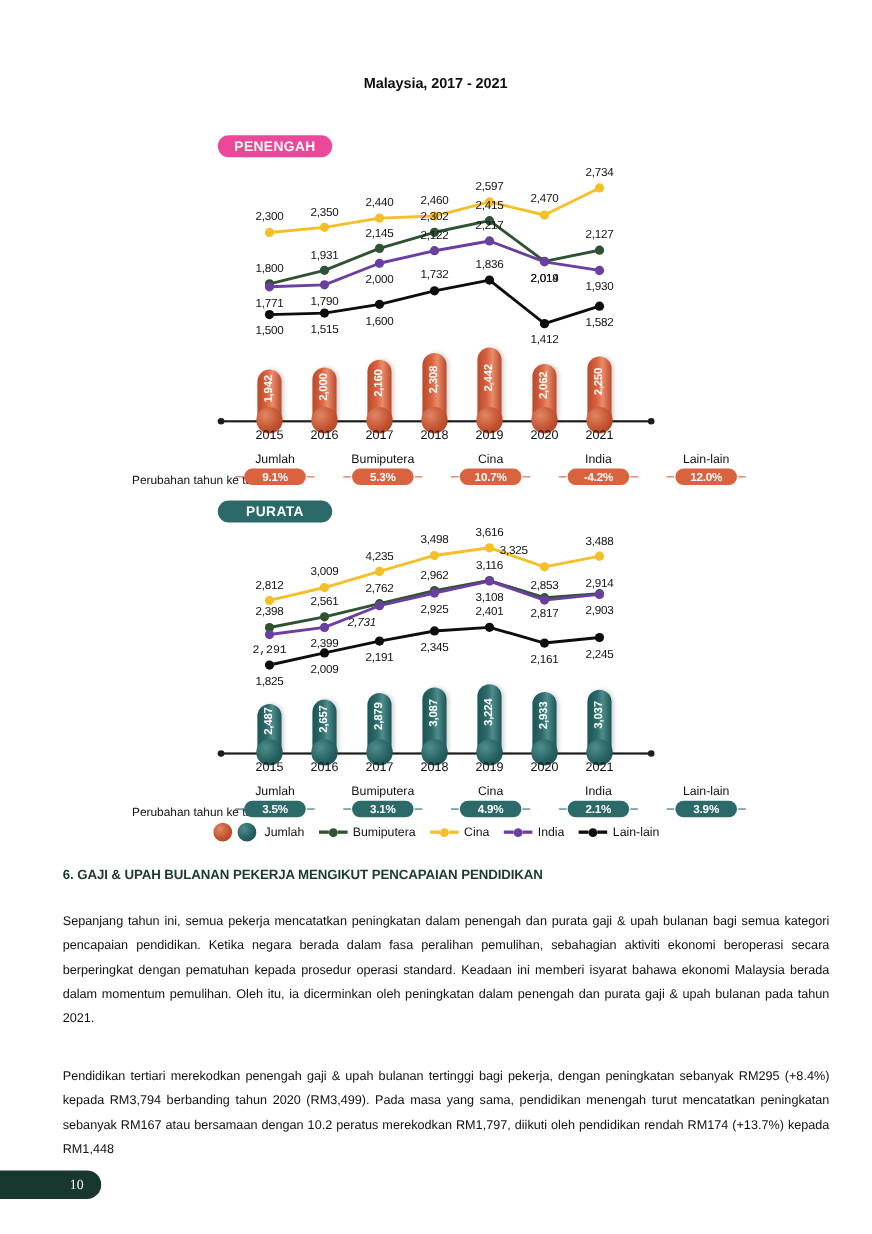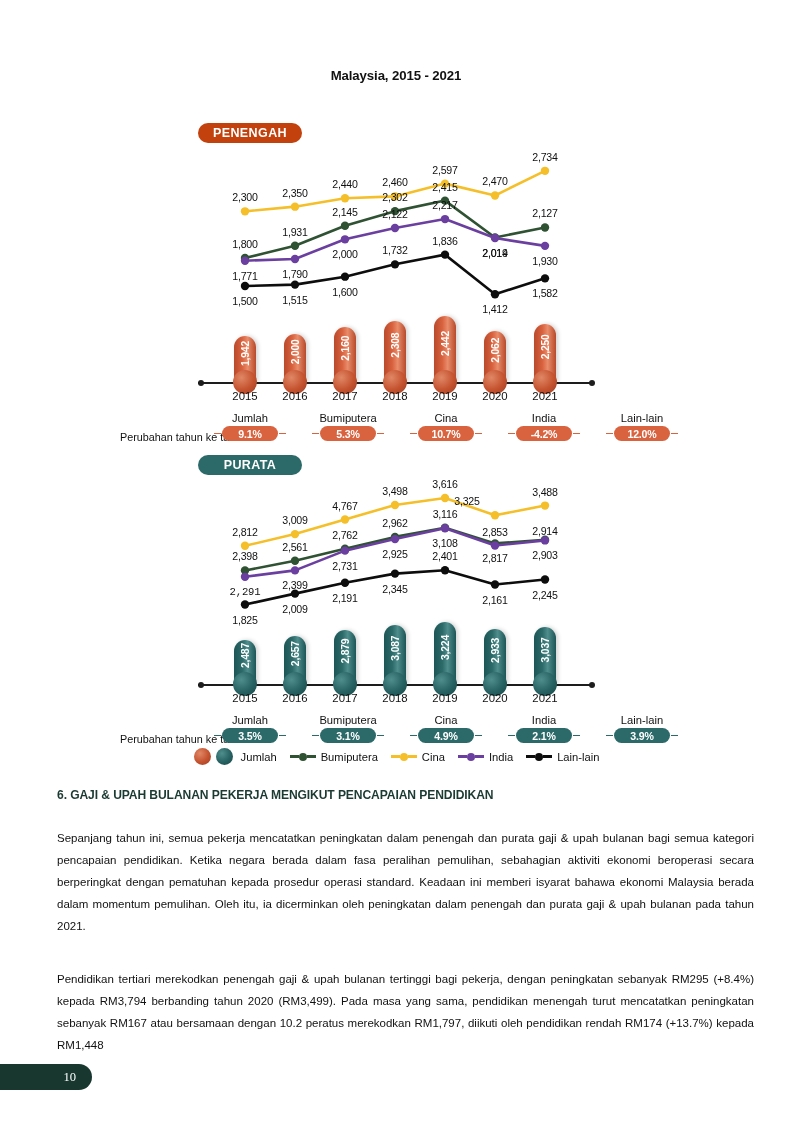--- a/index.html
+++ b/index.html
@@ -19,21 +19,21 @@
 
   
   .chart-block{position:absolute;left:0;width:793px;}
 
   .badge{
     position:absolute;border-radius:12px;color:#fff;
     font-size:12.5px;font-weight:bold;letter-spacing:.4px;
     display:flex;align-items:center;justify-content:center;
     height:20px;width:104px;
   }
-  .badge.median{background:#c2410c;left:198px;}
+  .badge.median{background:#ec4899;left:198px;}
   .badge.mean{background:#2c6a6a;left:198px;}
 
   svg.lines{position:absolute;left:0;top:0;overflow:visible;}
 
   .pt-label{
     position:absolute;font-size:10.6px;color:#111;
     white-space:nowrap;transform:translateX(-50%);
     font-weight:400;letter-spacing:-.2px;
   }
 
@@ -127,21 +127,21 @@
   .foot-num{color:#fff;font-size:12.6px;font-family:"Liberation Serif",serif;}
   .foot-txt{position:absolute;left:100px;top:1064px;font-size:10.6px;line-height:1.35;color:#111;}
   .foot-txt .it{font-style:italic;font-weight:bold;}
 </style>
 </head>
 <body>
 
 <div class="page">
 
   <div class="chart-title">
-    <div>Malaysia, 2015 - 2021</div>
+    <div>Malaysia, 2017 - 2021</div>
   </div>
 
   <div class="chart-block" id="median-block" style="top:0;">
     <div class="badge median" style="top:123px;">PENENGAH</div>
     <svg class="lines" id="median-svg" width="793" height="420">
         <polyline points="245,258 295,245.77333333333334 345,225.8 395,211.14666666666665 445,200.60000000000002 495,237.56 545,227.48000000000002" fill="none" stroke="#2f5233" stroke-width="2.6" stroke-linejoin="round" stroke-linecap="round"></polyline>
         <circle cx="245" cy="258" r="4.2" fill="#2f5233"></circle>
         <circle cx="295" cy="245.77333333333334" r="4.2" fill="#2f5233"></circle>
         <circle cx="345" cy="225.8" r="4.2" fill="#2f5233"></circle>
         <circle cx="395" cy="211.14666666666665" r="4.2" fill="#2f5233"></circle>
@@ -336,28 +336,28 @@
     <div id="mean-labels">
         <div class="pt-label" style="left: 245px; top: 550.46px;">2,398</div>
         <div class="pt-label" style="left: 295px; top: 540.76px;">2,561</div>
         <div class="pt-label" style="left: 345px; top: 528.798px;">2,762</div>
         <div class="pt-label" style="left: 395px; top: 516.896px;">2,962</div>
         <div class="pt-label" style="left: 445px; top: 507.731px;">3,116</div>
         <div class="pt-label" style="left: 495px; top: 552.382px;">2,817</div>
         <div class="pt-label" style="left: 545px; top: 548.752px;">2,903</div>
         <div class="pt-label" style="left: 245px; top: 525.822px;">2,812</div>
         <div class="pt-label" style="left: 295px; top: 514.099px;">3,009</div>
-        <div class="pt-label" style="left: 345px; top: 499.518px;">4,767</div>
+        <div class="pt-label" style="left: 345px; top: 499.518px;">4,235</div>
         <div class="pt-label" style="left: 395px; top: 484.997px;">3,498</div>
         <div class="pt-label" style="left: 445px; top: 477.975px;">3,616</div>
         <div class="pt-label" style="left: 467px; top: 495.293px; text-align: center;">3,325</div>
         <div class="pt-label" style="left: 545px; top: 485.592px;">3,488</div>
         <div class="pt-label" style="left: 245px; top: 585.828px; font-family: Liberation Mono, monospace;">2,291</div>
         <div class="pt-label" style="left: 295px; top: 579.401px;">2,399</div>
-        <div class="pt-label" style="left: 345px; top: 559.643px;">2,731</div>
+        <div class="pt-label" style="left: 329px; top: 559.643px; font-style: italic;">2,731</div>
         <div class="pt-label" style="left: 395px; top: 548.098px;">2,925</div>
         <div class="pt-label" style="left: 445px; top: 537.207px;">3,108</div>
         <div class="pt-label" style="left: 495px; top: 525.525px;">2,853</div>
         <div class="pt-label" style="left: 545px; top: 525px;">2,914</div>
         <div class="pt-label" style="left: 245px; top: 613.561px;">1,825</div>
         <div class="pt-label" style="left: 295px; top: 602.611px;">2,009</div>
         <div class="pt-label" style="left: 345px; top: 591.78px;">2,191</div>
         <div class="pt-label" style="left: 395px; top: 582.615px;">2,345</div>
         <div class="pt-label" style="left: 445px; top: 550.282px;">2,401</div>
         <div class="pt-label" style="left: 495px; top: 593.565px;">2,161</div>

